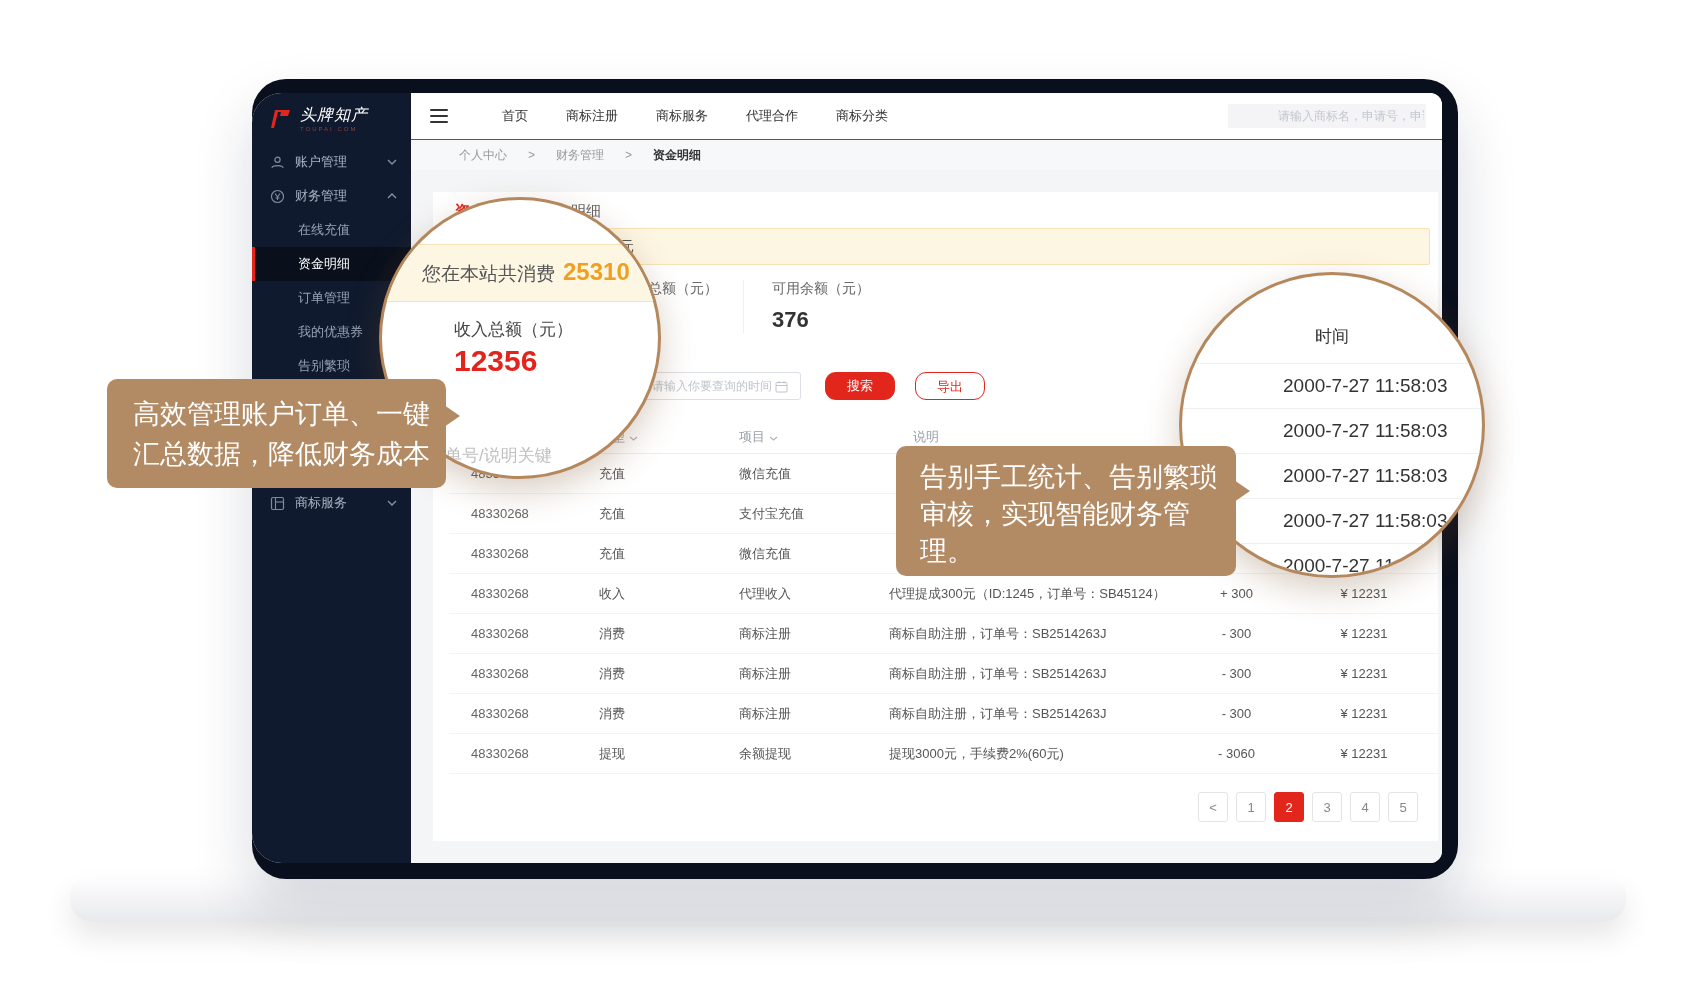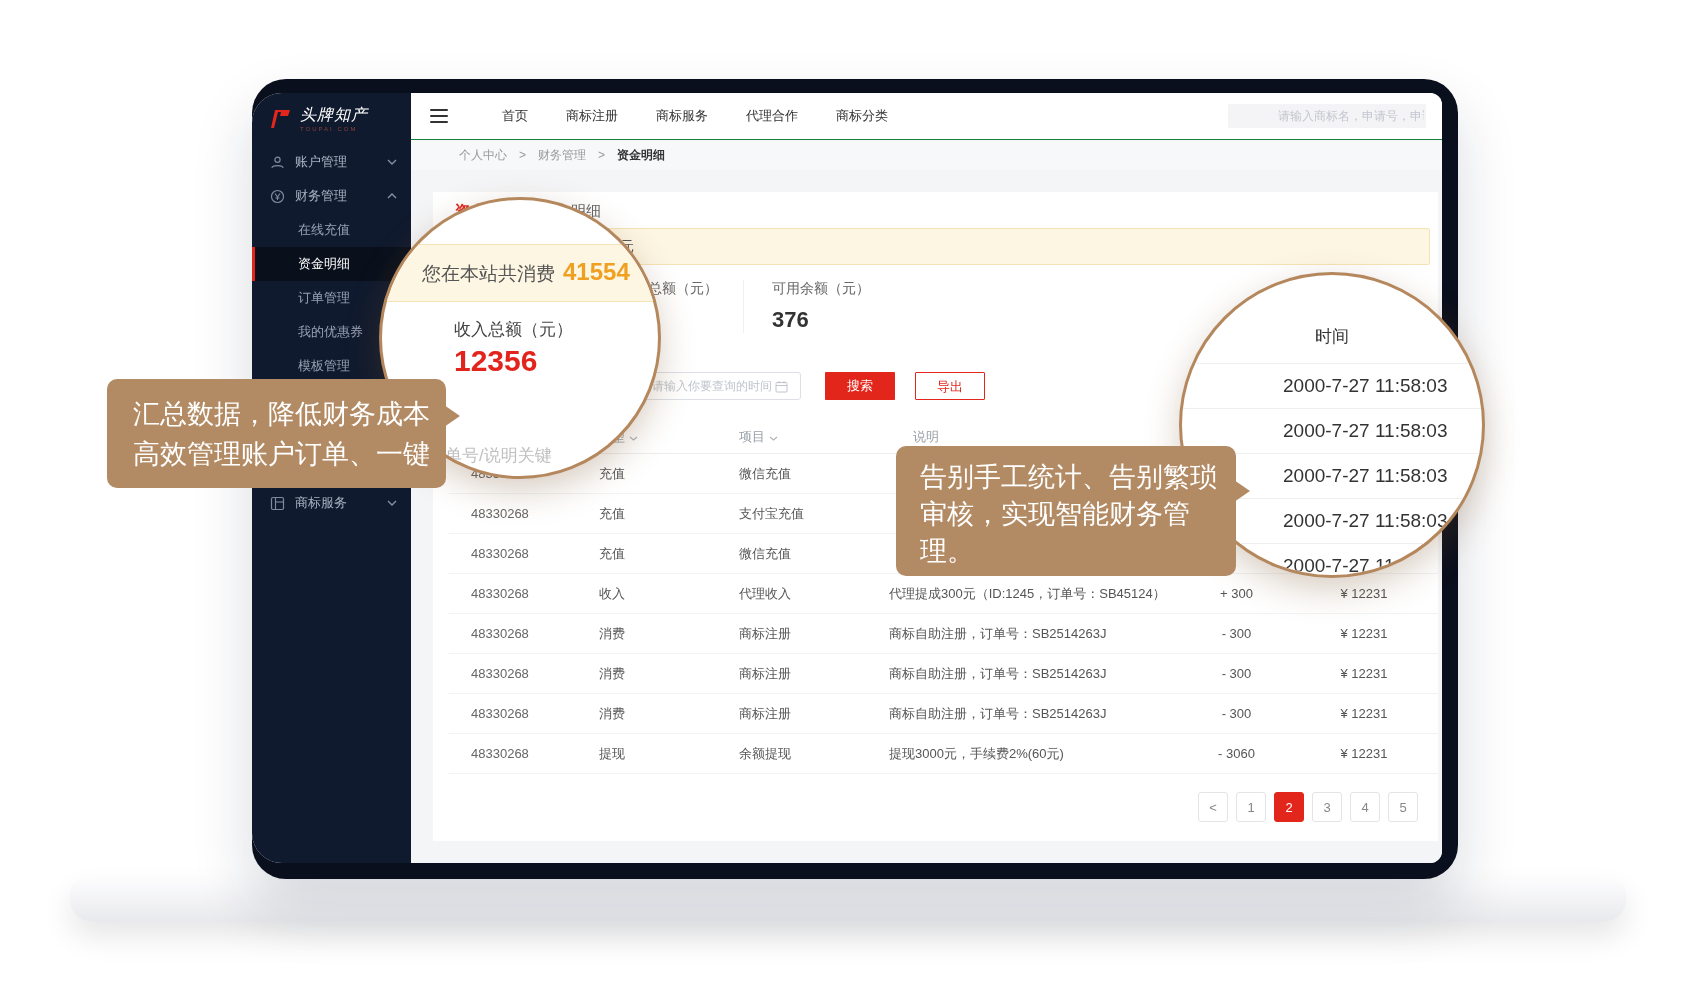--- a/index.html
+++ b/index.html
@@ -27,21 +27,21 @@
   
   .main{flex:1;display:flex;flex-direction:column;min-width:0;}
   .navbar{height:46px;background:#fff;border-bottom:1px solid #15803d;display:flex;align-items:center;position:relative;flex:none;}
   .burger{width:18px;margin-left:19px;display:flex;flex-direction:column;gap:4px;cursor:pointer;}
   .burger i{height:2px;background:#333;border-radius:1px;}
   .nav-tabs{display:flex;gap:38px;margin-left:54px;}
   .nav-tab{font-size:13px;color:#333;cursor:pointer;}
   .nav-search{position:absolute;right:16px;top:11px;width:198px;height:24px;background:#F4F4F6;border:none;border-radius:2px;
               font-size:12px;color:#9aa0a8;padding-left:50px;box-sizing:border-box;outline:none;}
   .nav-search::placeholder{color:#C2C6CE;}
-  .crumbbar{height:30px;background:#F7F8FA;display:flex;align-items:center;padding-left:48px;font-size:12px;color:#999;gap:12px;flex:none;}
+  .crumbbar{height:30px;background:#F7F8FA;display:flex;align-items:center;padding-left:48px;font-size:12px;color:#999;gap:21px;flex:none;}
   .crumb-last{color:#333;font-weight:bold;}
   .content{flex:1;position:relative;background:#F4F5F7;}
   .card{position:absolute;left:22px;top:22px;right:4px;height:649px;background:#fff;overflow:hidden;}
   
   .page-tabs{position:absolute;left:22px;top:10px;display:flex;gap:26px;font-size:15px;}
   .ptab{color:#666;cursor:pointer;padding-bottom:7px;}
   .ptab.active{color:#E2261C;font-weight:bold;border-bottom:2px solid #E2261C;}
   .banner{position:absolute;left:8px;right:8px;top:36px;height:37px;background:#FDF6E3;border:1px solid #F6E3B5;border-radius:2px;
           display:flex;align-items:center;padding-left:18px;box-sizing:border-box;font-size:14px;color:#555;}
   .banner b{font-size:18px;color:#F0A020;margin:0 6px;font-weight:bold;}
@@ -53,21 +53,21 @@
   .stat1 .vl{color:#E2241C;}
   .stat2{width:130px;padding-left:6px;border-left:1px solid #F0F0F0;}
   .stat3{padding-left:28px;border-left:1px solid #F0F0F0;min-width:200px;}
   .filters{position:absolute;left:0;top:180px;height:28px;}
   .f-input{position:absolute;top:0;height:28px;border:1px solid #DCDFE6;border-radius:3px;box-sizing:border-box;
            font-size:12px;color:#606266;padding-left:10px;outline:none;background:#fff;}
   .f-input::placeholder{color:#BFC4CC;}
   #kwInput{left:22px;width:178px;}
   #dateInput{left:208px;width:160px;padding-right:26px;}
   .cal{position:absolute;left:342px;top:7px;}
-  .btn{position:absolute;top:0;height:28px;border-radius:1px;font-size:13px;text-align:center;line-height:28px;cursor:pointer;box-sizing:border-box;}
+  .btn{position:absolute;top:0;height:28px;border-radius:11px;font-size:13px;text-align:center;line-height:28px;cursor:pointer;box-sizing:border-box;}
   .btn-search{left:392px;width:70px;background:#E2261C;color:#fff;}
   .btn-export{left:482px;width:70px;background:#fff;border:1px solid #E2261C;color:#E2261C;}
   .tbl{position:absolute;left:16px;right:-200px;top:228px;}
   .trow{display:grid;grid-template-columns:128px 140px 150px 300px 95px 160px 200px;align-items:center;padding-left:22px;}
   .thead{height:33px;color:#9AA0A8;font-size:13px;border-bottom:1px solid #ECEDEF;}
   .thead .hcell{display:flex;align-items:center;gap:4px;}
   .h-desc{padding-left:24px;}
   .tbody .trow{height:39px;border-bottom:1px solid #F2F3F5;font-size:13px;color:#555;}
   .c-order{color:#666;}
   .c-amount{text-align:center;}
@@ -147,21 +147,21 @@
             <span class="chev">
               <svg width="10" height="6" viewBox="0 0 10 6">
                 <polyline points="1,5 5,1 9,5" fill="none" stroke="#8892A6" stroke-width="1.3"></polyline>
               </svg>
             </span>
           </div>
           <div class="sb-sub">在线充值</div>
           <div class="sb-sub active">资金明细</div>
           <div class="sb-sub">订单管理</div>
           <div class="sb-sub">我的优惠券</div>
-          <div class="sb-sub">模板管理</div>
+          <div class="sb-sub">告别繁琐</div>
           <div class="sb-spacer"></div>
           <div class="sb-item">
             <span class="ico">
               <svg width="15" height="15" viewBox="0 0 15 15">
                 <rect x="1.5" y="1.5" width="12" height="12" rx="1.5" fill="none" stroke="#7E8AA0" stroke-width="1.2"></rect>
                 <line x1="5.5" y1="1.5" x2="5.5" y2="13.5" stroke="#7E8AA0" stroke-width="1.1"></line>
                 <line x1="5.5" y1="6" x2="13.5" y2="6" stroke="#7E8AA0" stroke-width="1.1"></line>
               </svg>
             </span>
             <span>商标服务</span>
@@ -360,41 +360,41 @@
         </div>
       </div>
     </div>
   </div>
 </div>
 
 <div class="lens lens-left">
   <div class="ll-banner"></div>
   <div class="ll-btext">
     <span>您在本站共消费</span>
-      <b>41554</b>
+      <b>25310</b>
   </div>
   <div class="ll-lb">收入总额（元）</div>
   <div class="ll-vl">12356</div>
   <div class="ll-ph">订单号/说明关键</div>
 </div>
 
 <div class="lens lens-right">
   <div class="lr-head">时间</div>
   <div class="lr-rows" id="lensTimes">
       <div class="lr-row">2000-7-27  11:58:03</div>
       <div class="lr-row">2000-7-27  11:58:03</div>
       <div class="lr-row">2000-7-27  11:58:03</div>
       <div class="lr-row">2000-7-27  11:58:03</div>
       <div class="lr-row">2000-7-27  11:58:03</div>
     </div>
 </div>
 
 <div class="callout callout-left" id="calloutLeft">
   <span class="arrow"></span>
-<div>汇总数据，降低财务成本</div>
-    <div>高效管理账户订单、一键</div>
+<div>高效管理账户订单、一键</div>
+    <div>汇总数据，降低财务成本</div>
   </div>
 <div class="callout callout-right" id="calloutRight">
   <span class="arrow"></span>
 <div>告别手工统计、告别繁琐</div>
     <div>审核，实现智能财务管</div>
     <div>理。</div>
   </div>
 
 </body></html>

